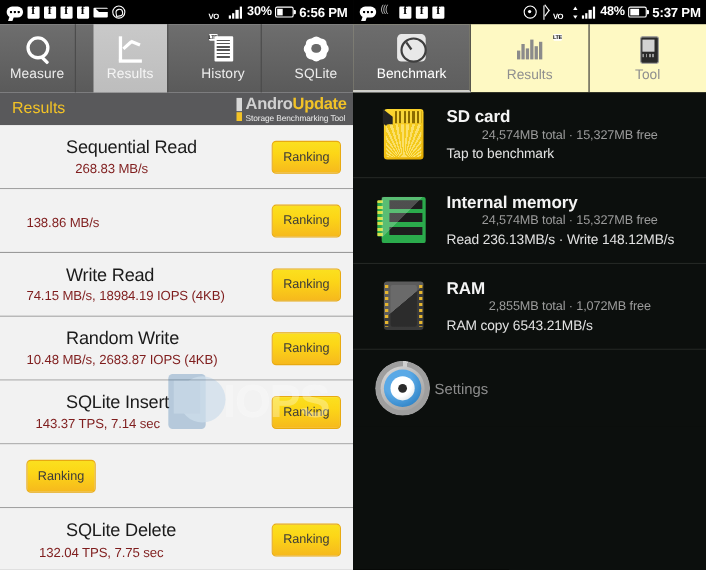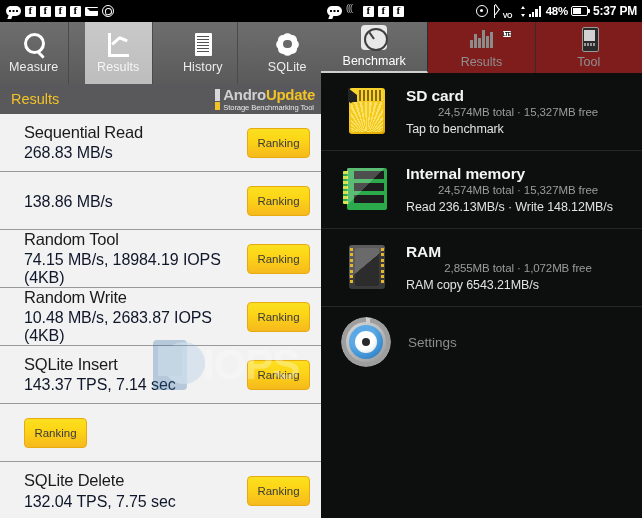--- a/index.html
+++ b/index.html
@@ -126,32 +126,32 @@
   .logo-top{ font-size:15px; font-weight:bold; letter-spacing:-.3px; }
   .logo-top .g{ color:#d0d0d0; }
   .logo-top .y{ color:#f3c326; }
   .logo-sub{ font-size:7.6px; color:#e9e9e9; letter-spacing:-.1px; margin-top:1px; }
 
   
   .rlist{ background:#f2f2f2; }
   .rrow{ height:58px; border-bottom:1px solid #9a9a9a; display:flex; align-items:center;
      padding:0 11px 0 24px; justify-content:space-between; background:#f2f2f2; }
   .rrow:last-child{ border-bottom:none; }
-  .rlabel{ font-size:16.5px; color:#1b1b1b; letter-spacing:-.2px; line-height:1.15; }
-  .rvalue{ font-size:16px; color:#0f172a; letter-spacing:-.1px; margin-top:3px; }
+  .rlabel{ font-size:16.5px; color:#1b1b1b; letter-spacing:-.2px; line-height:1.15;margin-left:36px; }
+  .rvalue{ font-size:12px; color:#7f1d1d; letter-spacing:-.1px; margin-top:3px;text-align:center; }
   .rank-btn{
     width:63px; height:30px; border-radius:4px;
     background:linear-gradient(#fbe01f 0%, #fcd617 38%, #f6b91d 100%);
     border:1px solid #e8aa12;
     display:flex; align-items:center; justify-content:center;
     font-size:11.5px; color:#3a3a3a; flex:0 0 auto;
   }
 
   
-  .tabbar2{ height:51px; display:flex; background:#7f1d1d; }
+  .tabbar2{ height:62px; display:flex; background:#fef9c3; }
   .tab2{ flex:1; display:flex; flex-direction:column; align-items:center; justify-content:center;
      gap:4px; border-right:1px solid #2e2e2e; }
   .tab2:last-child{border-right:none;}
   .tab2.sel{ background:linear-gradient(#6d6d6d,#5e5e5e); border-bottom:2px solid #cfcfcf; }
   .tab2 .tl{ font-size:12.5px; color:#8f8f8f; }
   .tab2.sel .tl{ color:#ffffff; }
   .ticon2{ width:26px; height:25px; position:relative; }
 
   .i-speed{ background:#e8e8e8; border-radius:4px; }
   .i-speed:before{ content:""; position:absolute; left:3px; top:3px; width:20px; height:19px;
@@ -206,21 +206,21 @@
   
   .ram{ position:absolute; left:8px; top:4px; width:36px; height:44px;
      background:linear-gradient(140deg,#5c5c5c 0 45%, #3a3a3a 46%); border-radius:3px; }
   .ram:before,.ram:after{ content:""; position:absolute; top:3px; width:3px; height:38px;
      background:repeating-linear-gradient(#e5b52e 0 3px, transparent 3px 5.4px); }
   .ram:before{ left:1px; } .ram:after{ right:1px; }
   .ram-core{ position:absolute; left:6px; top:3px; right:6px; bottom:3px;
      background:linear-gradient(140deg,#6a6a6a 0 44%, #2c2c2c 45%); border-radius:2px; }
 
   
-  .set-row{ display:flex; align-items:center; gap:13px; padding:6px 12px 6px 16px; min-height:60px; }
+  .set-row{ display:flex; align-items:center; gap:0; padding:6px 12px 6px 16px; min-height:60px; }
   .gear{ width:58px; height:58px; position:relative; flex:0 0 auto; }
   .gear-teeth{ position:absolute; left:4px; top:4px; width:50px; height:50px; border-radius:50%;
      background:conic-gradient(#cfcfcf 0 11deg, #9e9e9e 11deg 22.5deg);
      -webkit-mask: radial-gradient(circle at 50% 50%, #000 0 19px, #000 19px);
   }
   .gear-ring{ position:absolute; left:9px; top:9px; width:40px; height:40px; border-radius:50%;
      background:linear-gradient(145deg,#d8d8d8,#9b9b9b); }
   .gear-blue{ position:absolute; left:12px; top:12px; width:34px; height:34px; border-radius:50%;
      background:radial-gradient(circle at 35% 30%, #5aa9e6 0 40%, #1c72b8 100%); }
   .gear-white{ position:absolute; left:18px; top:18px; width:22px; height:22px; border-radius:50%;
@@ -256,20 +256,37 @@
         <span class="sb-ico ic-msg">
             <i></i>
           </span>
         <span class="sb-ico ic-fb"></span>
         <span class="sb-ico ic-fb"></span>
         <span class="sb-ico ic-fb"></span>
         <span class="sb-ico ic-fb"></span>
         <span class="sb-ico ic-mail"></span>
         <span class="sb-ico ic-wa"></span>
       </div>
+      <div class="sb-right">
+        <span class="ic-volte">
+          <span class="volte-top">VO</span>
+          <span class="volte-bot">LTE</span>
+        </span>
+        <span class="ic-sig">
+            <span></span>
+            <span></span>
+            <span></span>
+            <span></span>
+          </span>
+        <span class="sb-pct">30%</span>
+        <span class="ic-batt">
+            <i style="width:5px"></i>
+          </span>
+        <span class="sb-time">6:56 PM</span>
+      </div>
     </div>
 
     <div class="tabbar">
       <div class="tab">
         <span class="ticon i-search"></span>
         <span class="tl">Measure</span>
       </div>
       <div class="tab sel">
         <span class="ticon i-chart">
             <em></em>
@@ -315,21 +332,21 @@
         <div class="rank-btn">Ranking</div>
       </div>
       <div class="rrow">
         <div class="rtext">
           <div class="rvalue">138.86 MB/s</div>
         </div>
         <div class="rank-btn">Ranking</div>
       </div>
       <div class="rrow">
         <div class="rtext">
-          <div class="rlabel">Random Tool</div>
+          <div class="rlabel">Write Read</div>
           <div class="rvalue">74.15 MB/s, 18984.19 IOPS (4KB)</div>
         </div>
         <div class="rank-btn">Ranking</div>
       </div>
       <div class="rrow">
         <div class="rtext">
           <div class="rlabel">Random Write</div>
           <div class="rvalue">10.48 MB/s, 2683.87 IOPS (4KB)</div>
         </div>
         <div class="rank-btn">Ranking</div>

